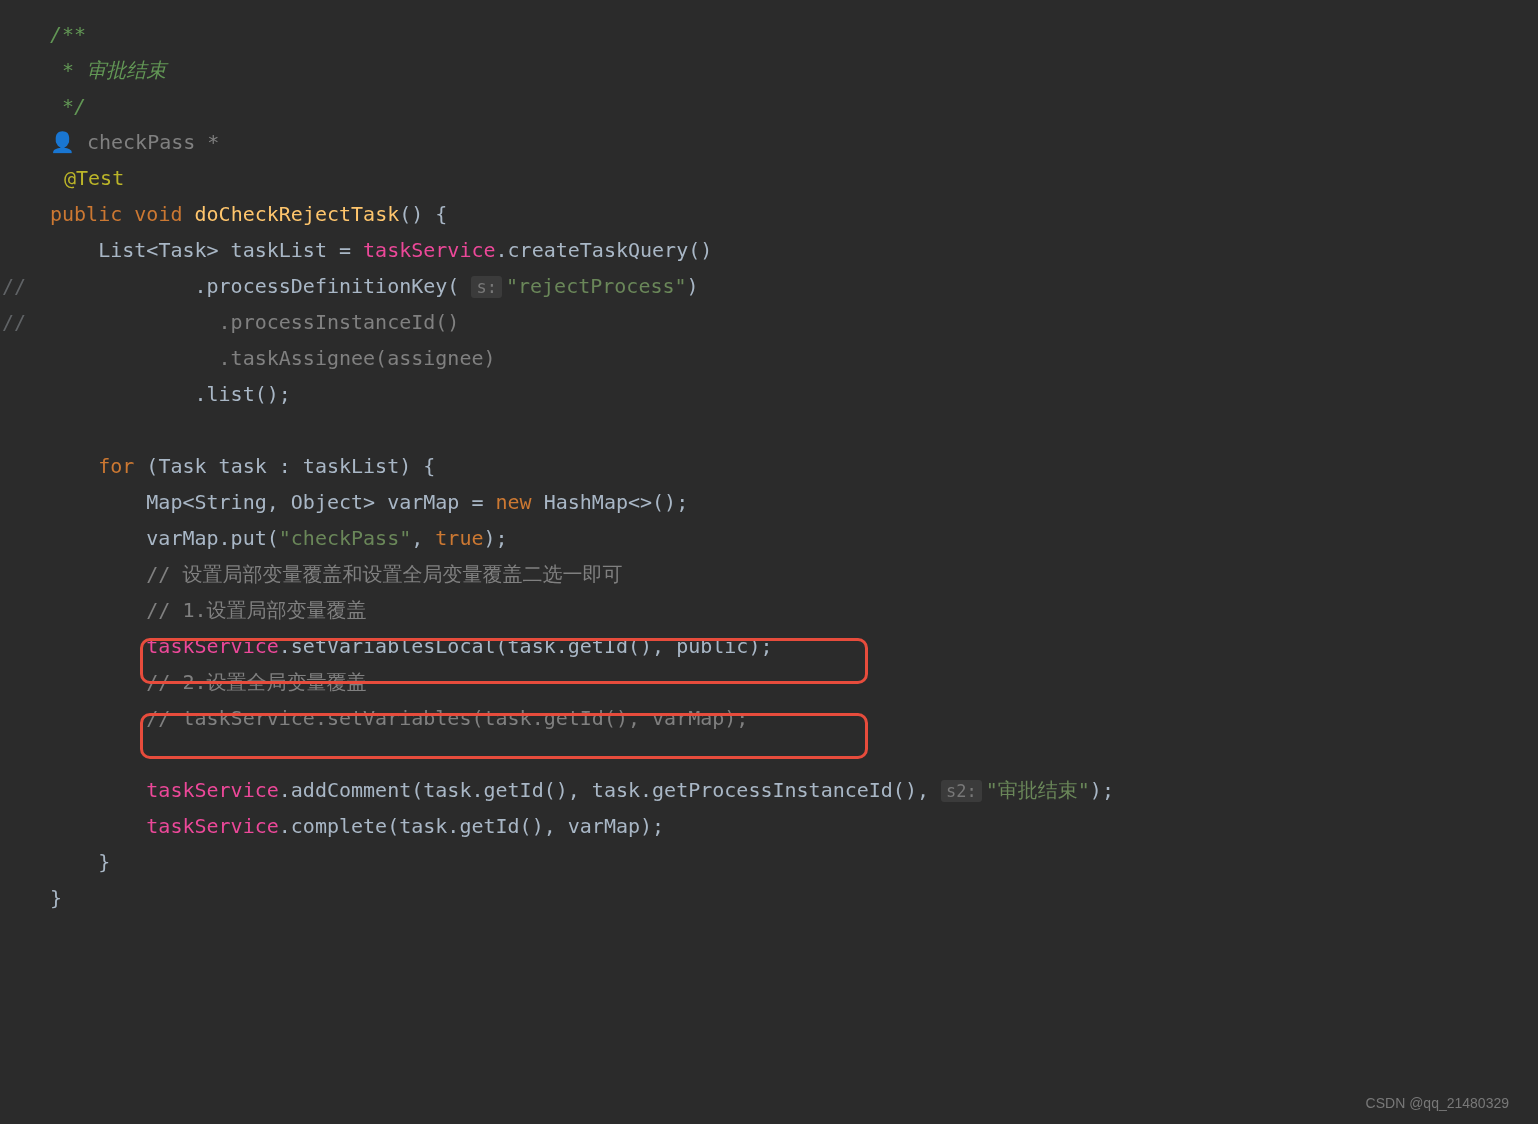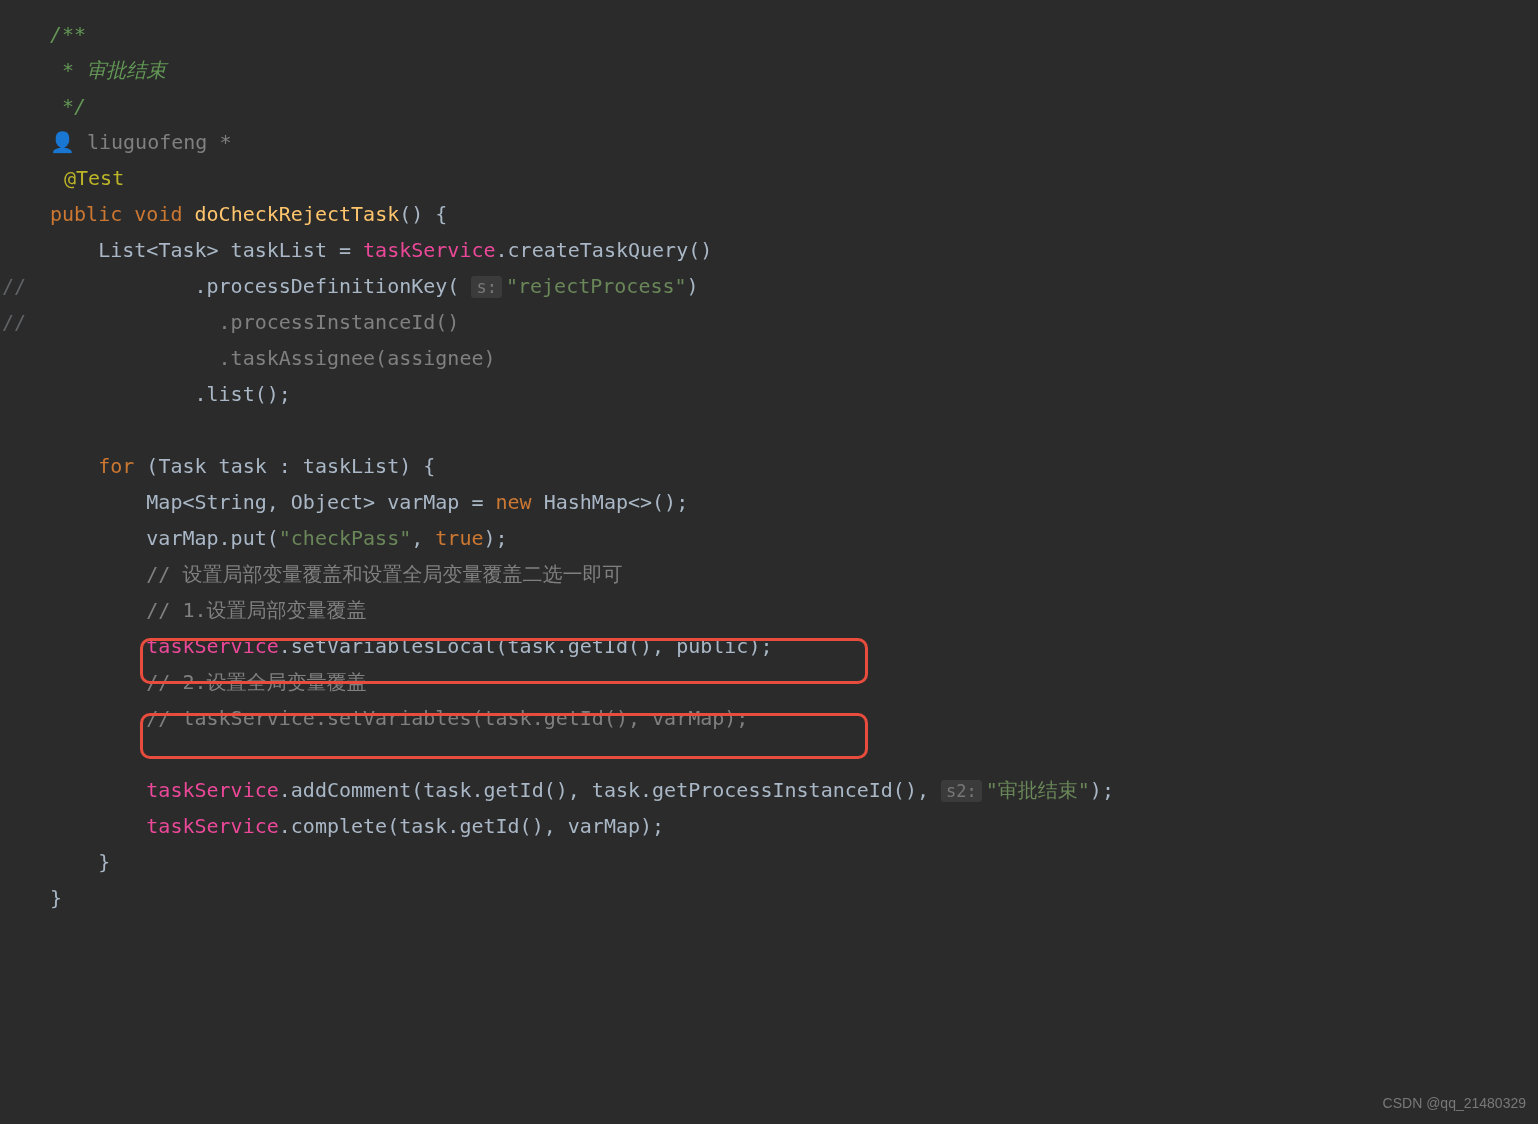--- a/index.html
+++ b/index.html
@@ -72,38 +72,38 @@
     }
     .highlight-box {
       position: absolute;
       border: 3px solid #e74c3c;
       border-radius: 10px;
       pointer-events: none;
     }
     .watermark {
       position: absolute;
       bottom: 8px;
-      right: 12px;
+      right: 29px;
       color: #787878;
       font-size: 14px;
       font-family: Arial, sans-serif;
     }
   </style>
 </head>
 <body>
 
 <div class="code-container">
 
   <div class="line"><span class="comment-green">/**</span></div>
 
   <div class="line"><span class="comment-green"><span> * </span><span>审批结束</span></span></div>
 
   <div class="line"><span class="comment-green"> */</span></div>
 
-  <div class="line"><span class="comment"><span>👤</span> <span>liuguofeng *</span></span></div>
+  <div class="line"><span class="comment"><span>👤</span> <span>checkPass *</span></span></div>
 
   <div class="line"><span class="annotation">@Test</span></div>
 
   <div class="line"><span class="keyword">public</span> <span class="keyword">void</span> <span class="method-name">doCheckRejectTask</span><span class="punct">() {</span></div>
 
   <div class="line">    <span class="identifier">List&lt;Task&gt; taskList = </span><span class="field">taskService</span><span class="identifier">.createTaskQuery()</span></div>
 
   <div class="line"><span class="gutter-text">//</span>            <span class="identifier">.processDefinitionKey( </span><span class="param-hint">s:</span><span class="string">"rejectProcess"</span><span class="identifier">)</span></div>
 
   <div class="line"><span class="gutter-text">//</span>              <span class="comment">.processInstanceId()</span></div>

